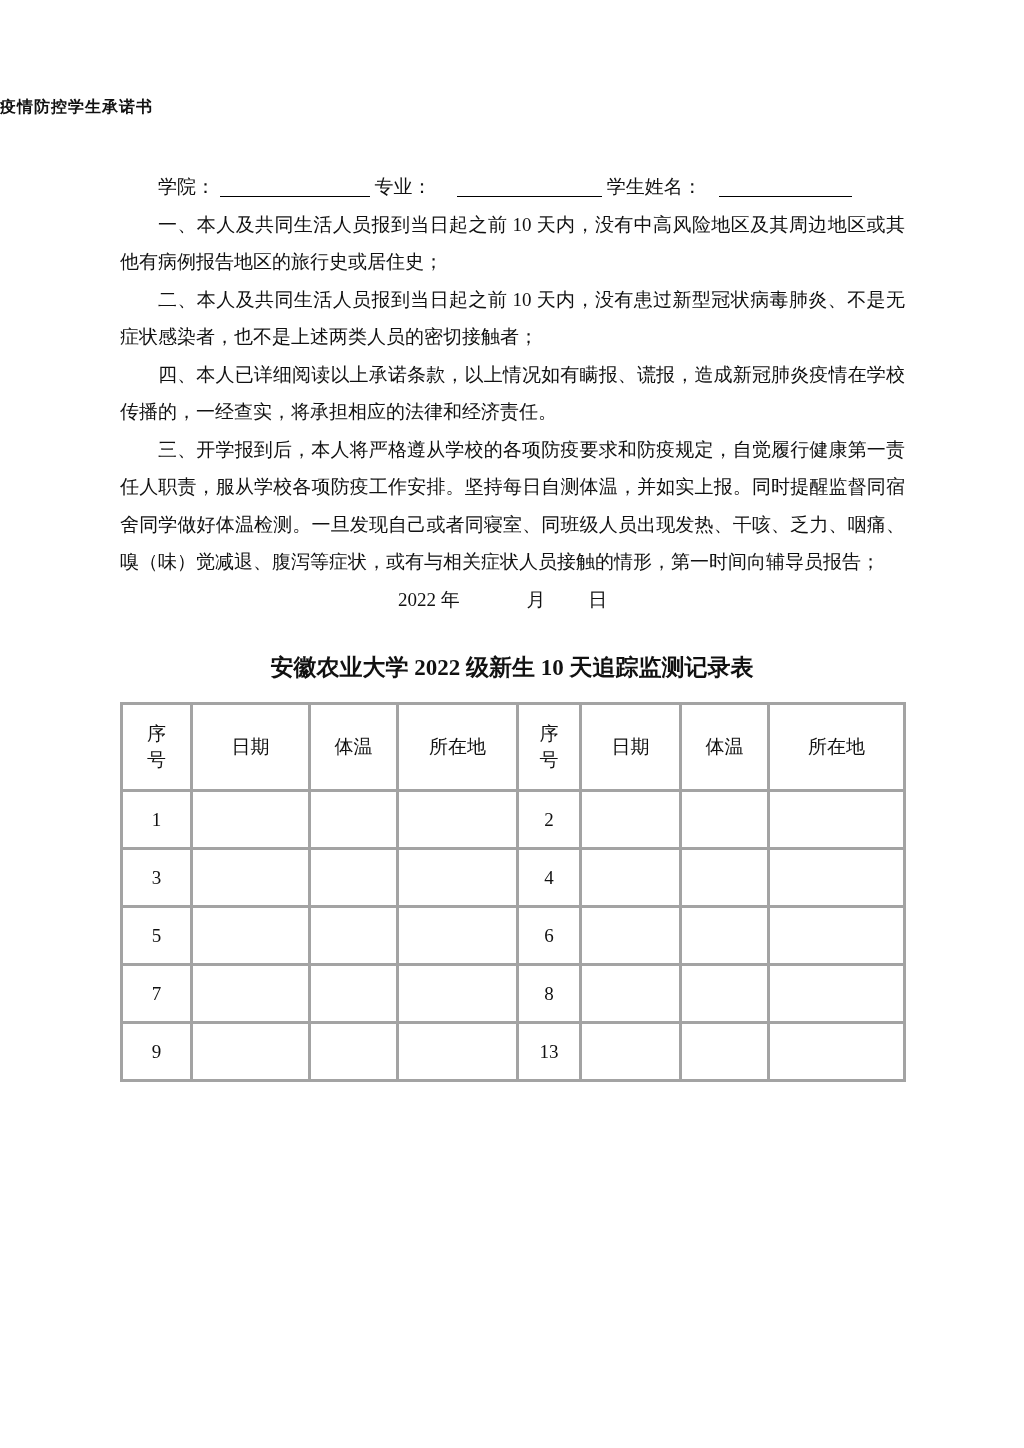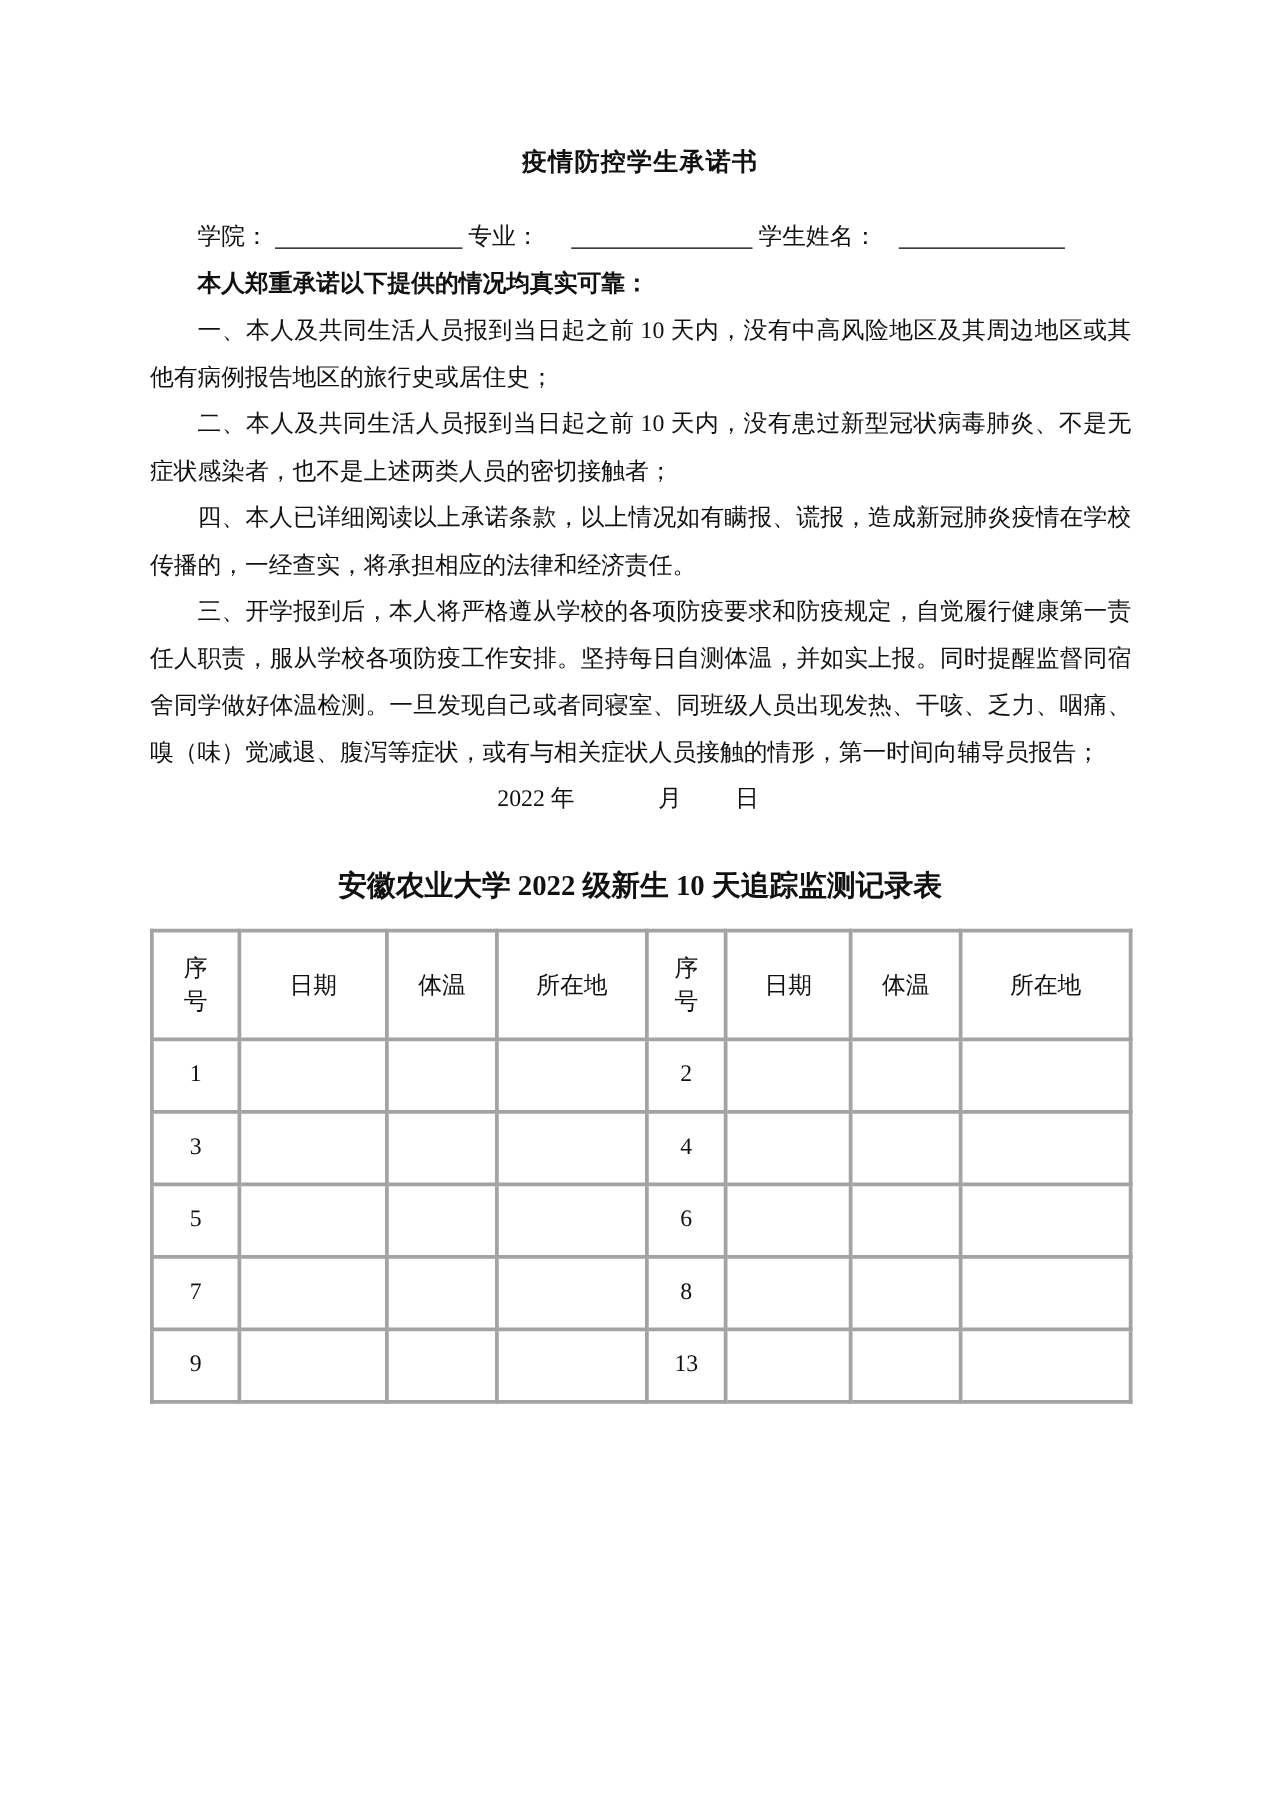--- a/index.html
+++ b/index.html
@@ -7,31 +7,30 @@
   .page {
     width: 1024px;
     height: 1448px;
     background: #ffffff;
     color: #111111;
     font-family: "Liberation Serif", "DejaVu Serif", serif;
     position: relative;
     overflow: hidden;
   }
   .doc-title {
-    padding-top: 112px;
-    text-align: center;
-    font-size: 20px;
+    padding-top: 89px;
+    font-size: 16px;
     line-height: 36px;
     font-weight: 700;
     letter-spacing: 1px;
   }
   .content {
     width: 785px;
     margin-left: 120px;
-    margin-top: 23px;
+    margin-top: 43px;
     font-size: 19px;
     line-height: 37.5px;
     text-align: justify;
   }
   .line { white-space: nowrap; }
   .indent { padding-left: 38px; }
   .para { text-indent: 38px; }
   .bold { font-weight: 700; }
   .blank {
     display: inline-block;
@@ -85,21 +84,20 @@
       <span>学院：</span>
       <span class="blank" style="width:150px"></span>
       <span>专业：</span>
       <span class="hgap" style="width:16px"></span>
       <span class="blank" style="width:145px"></span>
       <span>学生姓名：</span>
       <span class="hgap" style="width:8px"></span>
       <span class="blank" style="width:133px"></span>
     </div>
 
-    <p class="para bold">本人郑重承诺以下提供的情况均真实可靠：</p>
 
     <p class="para">一、本人及共同生活人员报到当日起之前 10 天内，没有中高风险地区及其周边地区或其他有病例报告地区的旅行史或居住史；</p>
     <p class="para">二、本人及共同生活人员报到当日起之前 10 天内，没有患过新型冠状病毒肺炎、不是无症状感染者，也不是上述两类人员的密切接触者；</p>
     <p class="para">四、本人已详细阅读以上承诺条款，以上情况如有瞒报、谎报，造成新冠肺炎疫情在学校传播的，一经查实，将承担相应的法律和经济责任。</p>
     <p class="para">三、开学报到后，本人将严格遵从学校的各项防疫要求和防疫规定，自觉履行健康第一责任人职责，服从学校各项防疫工作安排。坚持每日自测体温，并如实上报。同时提醒监督同宿舍同学做好体温检测。一旦发现自己或者同寝室、同班级人员出现发热、干咳、乏力、咽痛、嗅（味）觉减退、腹泻等症状，或有与相关症状人员接触的情形，第一时间向辅导员报告；</p>
 
 
     <div class="date-line">
       <span>2022 年</span>
       <span class="sep1">月</span>

